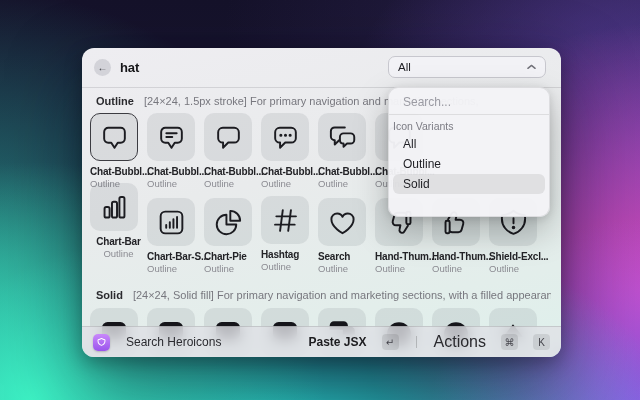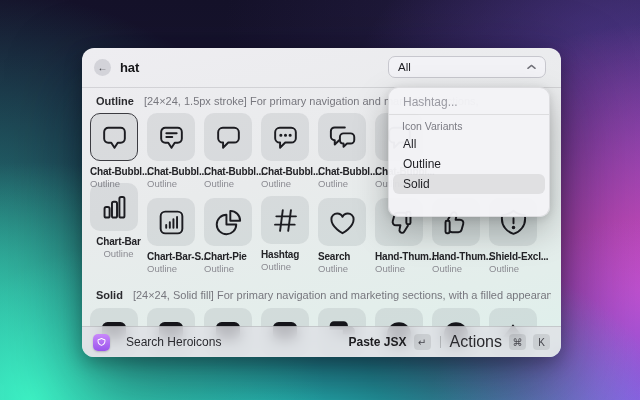--- a/index.html
+++ b/index.html
@@ -35,21 +35,21 @@
     display:flex;align-items:center;justify-content:space-between;padding:0 9px;
   }
   .select .val{font-size:11.5px;color:#1d1d22;}
   .menu{
     position:absolute;left:306px;top:39px;width:162px;height:130px;z-index:40;box-sizing:border-box;
     background:rgba(243,243,246,.97);border:1px solid rgba(0,0,0,.09);border-radius:10px;
     box-shadow:0 14px 34px rgba(0,0,0,.25),0 2px 8px rgba(0,0,0,.12);
   }
   .menu .msearch{position:absolute;left:14px;top:7px;font-size:12px;color:#9b9ba3;}
   .menu .mdiv{position:absolute;left:0;right:0;top:26px;height:1px;background:rgba(0,0,0,.09);}
-  .menu .mgroup{position:absolute;left:13px;top:32px;font-size:10.5px;color:#7c7c84;text-align:center;}
+  .menu .mgroup{position:absolute;left:4px;top:32px;font-size:10.5px;color:#7c7c84;text-align:center;}
   .menu .opts{position:absolute;left:0;right:0;top:46px;}
   .opt{height:20px;display:flex;align-items:center;margin:0 4px;padding:0 10px;border-radius:6px;font-size:12px;color:#1f1f24;}
   .opt.hl{background:rgba(0,0,0,.08);}
   .sect{position:absolute;left:14px;right:10px;display:flex;align-items:baseline;gap:10px;white-space:nowrap;overflow:hidden;}
   .sect .st{font-size:11px;font-weight:700;color:#2a2a2e;}
   .sect .sm{font-size:11px;color:#77777e;}
   .cell{position:absolute;width:57px;}
   .tile{
     width:48px;height:48px;border-radius:10px;background:rgba(75,85,95,.11);
     display:flex;align-items:center;justify-content:center;box-sizing:border-box;
@@ -59,21 +59,21 @@
   .cname{margin-top:5px;font-size:10px;font-weight:600;color:#232327;white-space:nowrap;letter-spacing:-.2px;}
   .csub{margin-top:1px;font-size:9.5px;color:#8b8b92;white-space:nowrap;}
   .footer{
     position:absolute;left:0;right:0;top:278px;height:31px;z-index:60;box-sizing:border-box;
     background:rgba(224,225,230,.8);backdrop-filter:blur(7px) saturate(1.1);
     border-top:1px solid rgba(0,0,0,.12);
     display:flex;align-items:center;padding:0 11px;
   }
   .applogo{width:17px;height:17px;border-radius:5px;background:linear-gradient(180deg,#c988fb 0%,#9a55ec 100%);display:flex;align-items:center;justify-content:center;box-shadow:0 1px 2px rgba(0,0,0,.2);}
   .appname{margin-left:16px;font-size:12px;font-weight:500;color:#2b2b30;}
-  .fright{margin-left:auto;display:flex;align-items:center;gap:7px;text-align:right;}
+  .fright{margin-left:auto;display:flex;align-items:center;gap:15px;text-align:right;}
   .primary{font-size:12px;font-weight:700;color:#1d1d20;}
   .kbd{min-width:17px;height:16px;padding:0 3px;border-radius:4px;background:rgba(0,0,0,.09);display:flex;align-items:center;justify-content:center;font-size:10px;color:#44444b;box-sizing:border-box;}
   .vdiv{width:1px;height:12px;background:rgba(0,0,0,.18);margin:0 2px;}
   .actions{font-size:16px;color:#2a2a2e;}
 </style>
 </head>
 <body>
 
 <div class="stage">
   <div class="window">
@@ -300,21 +300,21 @@
         <div class="cell" style="left: 407px; top: 260px;">
           <div class="tile">
             <svg width="32" height="32" viewBox="0 0 24 24" fill="#15151a" stroke="none">
               <path d="M12 6.2l7.5 9.5h-15z"></path>
             </svg>
           </div>
         </div>
       </div>
 
     <div class="menu">
-      <div class="msearch">Hashtag...</div>
+      <div class="msearch">Search...</div>
       <div class="mdiv"></div>
       <div class="mgroup">Icon Variants</div>
       <div class="opts" id="opts">
           <div class="opt">All</div>
           <div class="opt">Outline</div>
           <div class="opt hl">Solid</div>
         </div>
     </div>
 
     <div class="footer">

